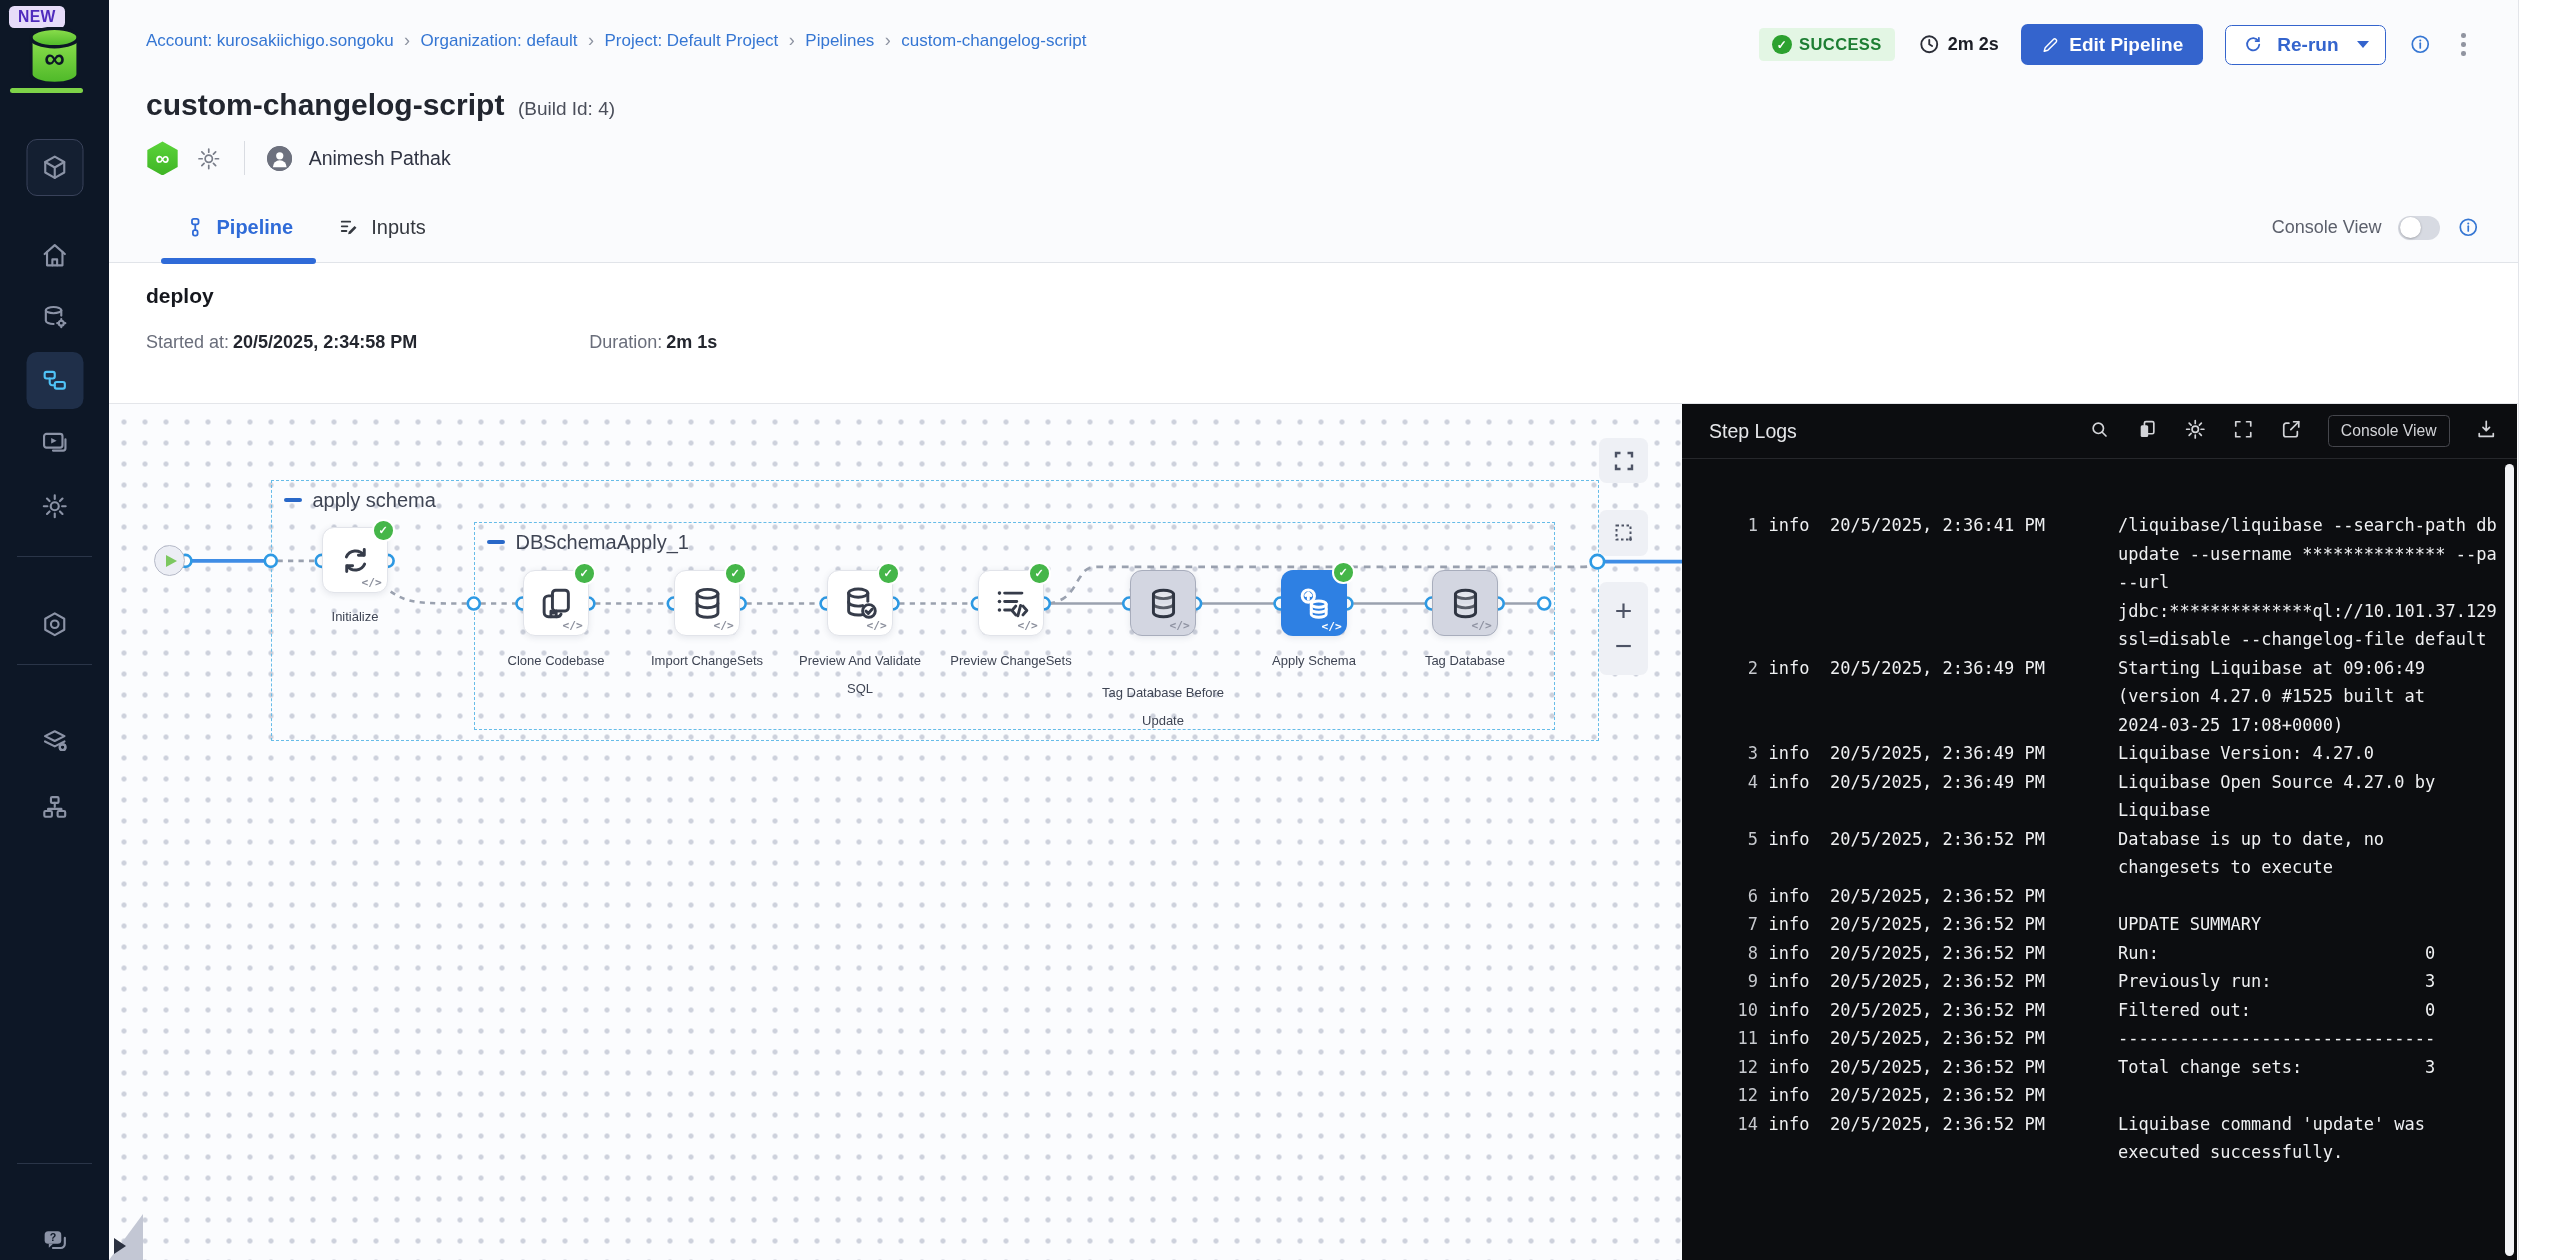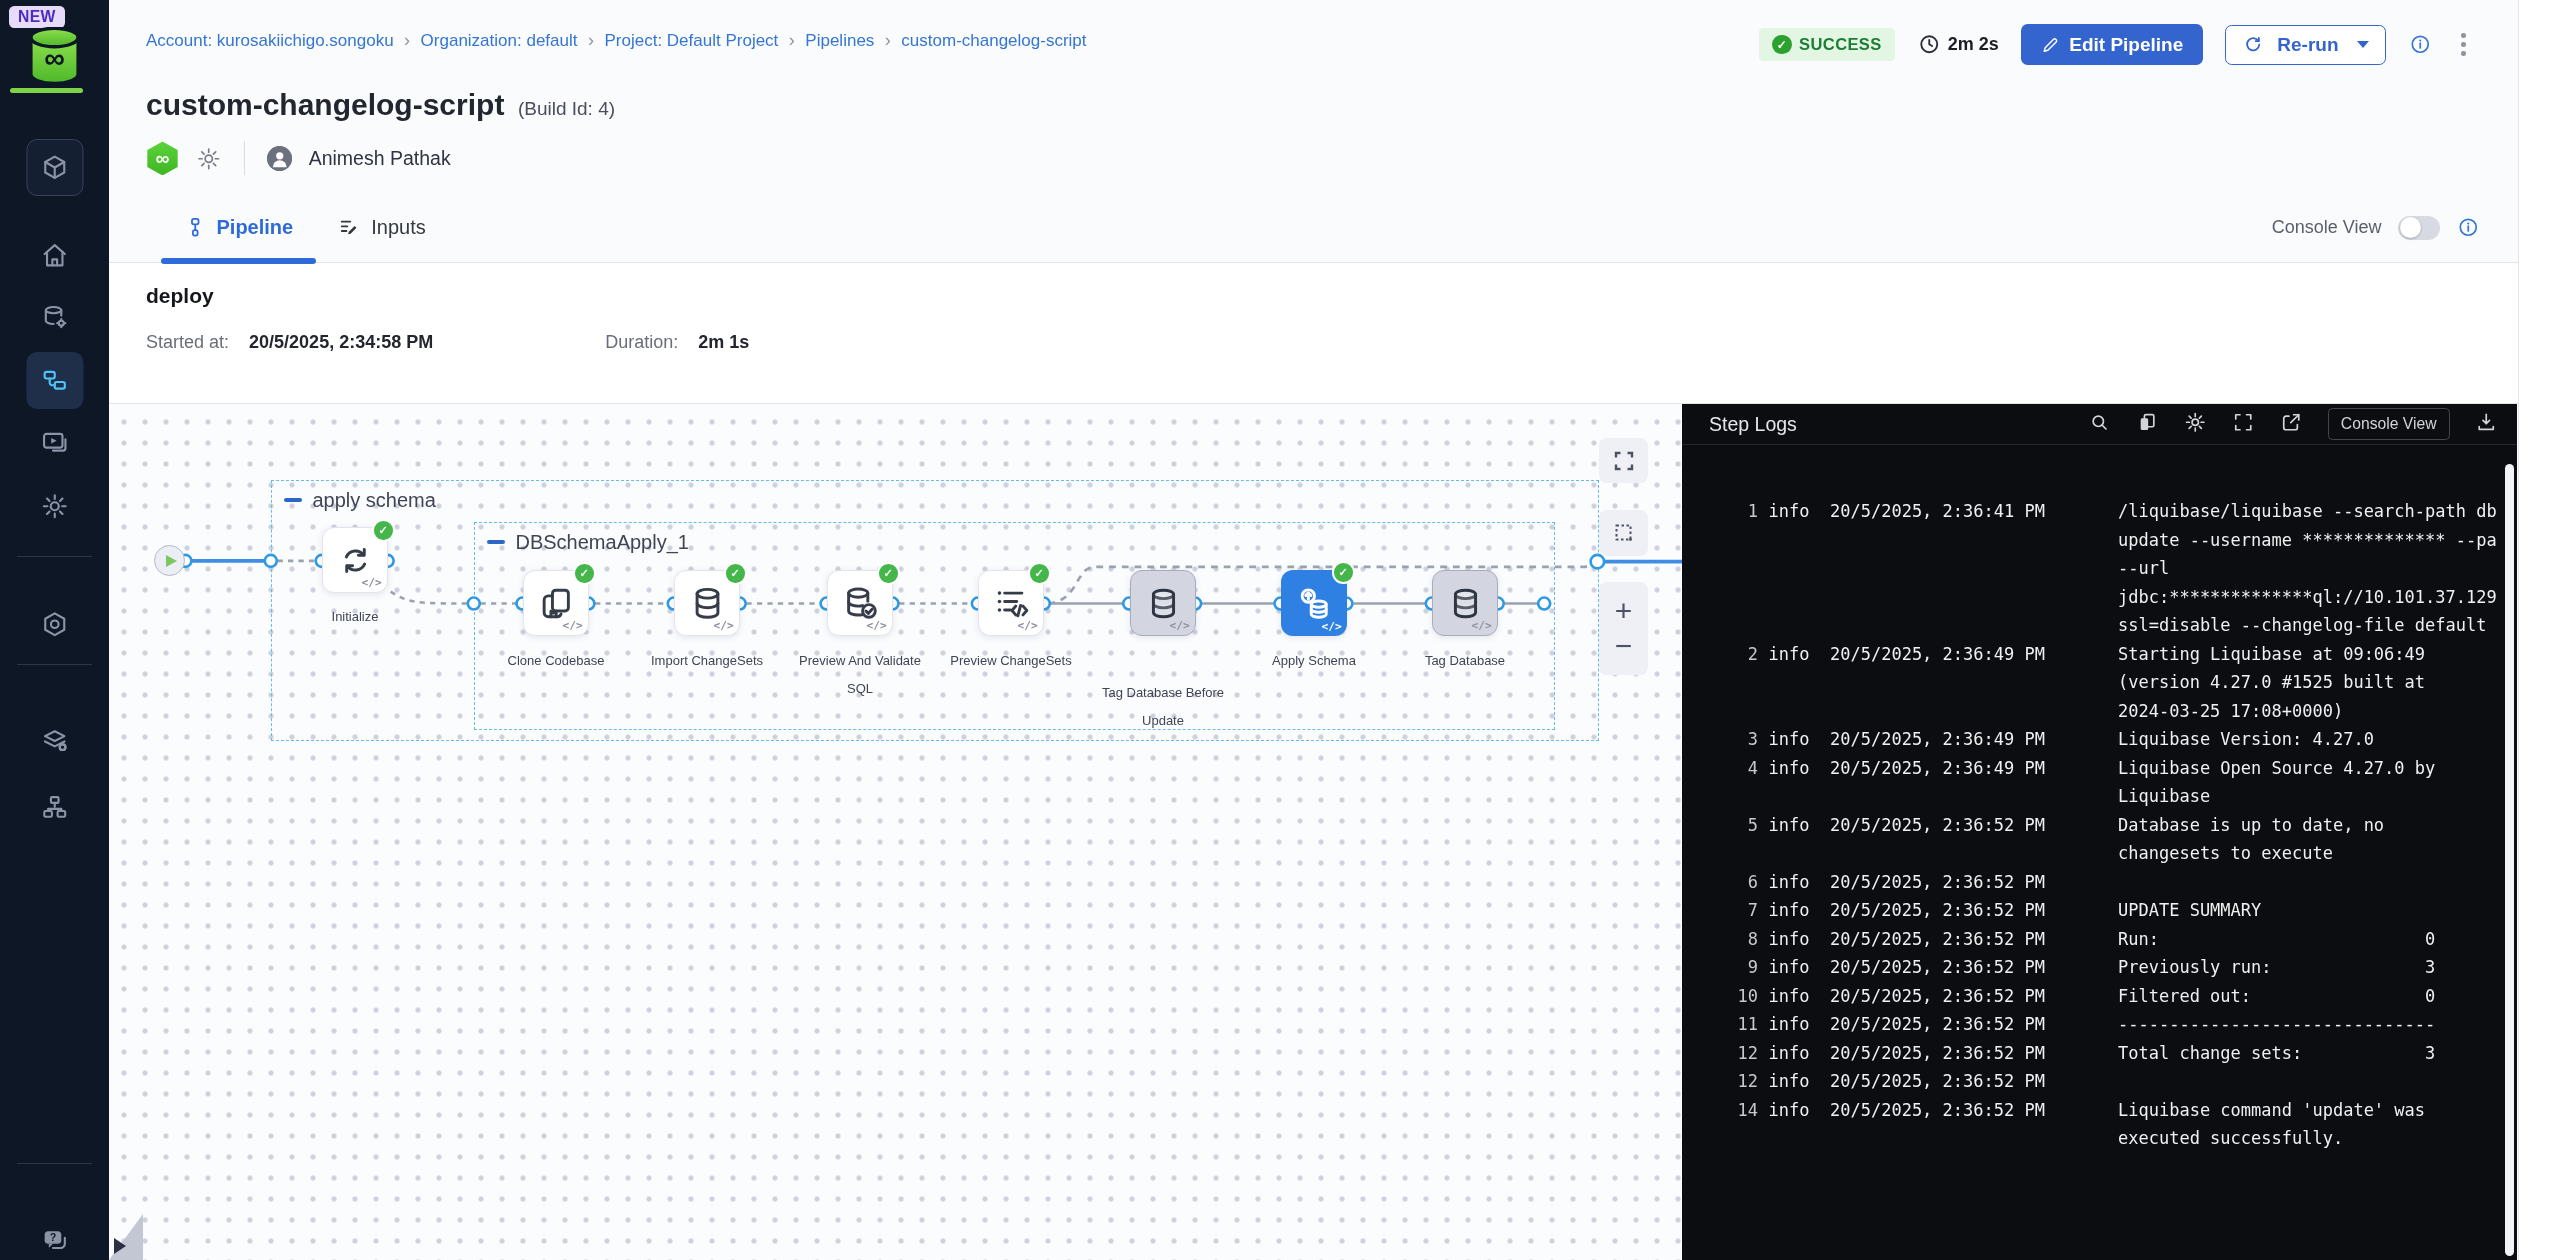--- a/index.html
+++ b/index.html
@@ -67,21 +67,21 @@
   .tab-right { margin-left:auto; display:flex; align-items:center; gap:16.5px; }
   .cv-label { font-size:18px; color:#5b5f6b; }
   .toggle { width:42px; height:24px; border-radius:12px; background:#d7dae2; position:relative; cursor:pointer; }
   .toggle .knob { position:absolute; left:1.5px; top:1.5px; width:21px; height:21px; border-radius:50%; background:#fff;
       box-shadow:0 0.7px 2.2px rgba(0,0,0,.3); }
 
   
   .stagehead { height:141px; background:#fff; border-bottom:0.7px solid #e4e6ea; padding:21px 0 0 37px; }
   .stage-name { font-size:21px; font-weight:bold; color:#15171d; }
   .stage-meta { display:flex; gap:172px; margin-top:24px; font-size:18px; color:#6a6e7b; }
-  .stage-meta b { color:#23262e; font-weight:700; margin-left:20px; }
+  .stage-meta b { color:#23262e; font-weight:700; margin-left:4px; }
 
   
   .work { flex:1; display:flex; height:856px; }
   .canvas { position:relative; width:1573px; height:856px; overflow:hidden; background:#fbfcfe;
       background-image:radial-gradient(#cdd1dc 2.4px, transparent 2.5px); background-size:21px 21px; background-position:4.5px 7.5px; }
   .group { position:absolute; border:1.5px dashed #66bce8; background:transparent; }
   .group-label { position:absolute; top:7.5px; left:12px; display:flex; align-items:center; gap:10.5px;
       font-size:20px; color:#3f4554; }
   .group-label .minus { width:18px; height:3.7px; background:#2968c8; border-radius:2.2px; cursor:pointer; }
   .start-node { position:absolute; left:45px; top:141px; width:31px; height:31px; border-radius:50%;
@@ -106,21 +106,21 @@
       display:flex; flex-direction:column; align-items:center; justify-content:center; cursor:pointer; }
   .ctrl svg { width:24px; height:24px; }
   .ctrl .zi { font-size:30px; font-weight:300; height:45px; display:flex; align-items:center; }
   .corner { position:absolute; left:0; bottom:0; width:34px; height:46px; }
   .corner .wedge { position:absolute; inset:0; background:#c3c7d4; clip-path:polygon(100% 0,100% 100%,0 100%); }
   .corner .tri { position:absolute; left:4.5px; bottom:6px; width:0; height:0; border-top:8.2px solid transparent;
       border-bottom:8.2px solid transparent; border-left:12.7px solid #2b3140; }
 
   
   .logpanel { width:835px; flex:0 0 835px; background:#0c0d10; display:flex; flex-direction:column; position:relative; }
-  .loghead { height:41px; border-bottom:0.7px solid #26272b; display:flex; align-items:center; padding:0 19.5px 0 27px; }
+  .loghead { height:55px; border-bottom:0.7px solid #26272b; display:flex; align-items:center; padding:0 19.5px 0 27px; }
   .loghead .ltitle { font-size:19.5px; color:#e6e7ea; }
   .logtools { margin-left:auto; display:flex; align-items:center; gap:25.5px; color:#d3d4d8; }
   .logtools svg { width:22.5px; height:22.5px; cursor:pointer; }
   .cv-btn { border:1.5px solid #45464c; border-radius:4.5px; background:transparent; color:#d3d4d8; font-size:15.7px;
       padding:6px 12px; cursor:pointer; font-family:inherit; }
   .logbody { flex:1; overflow:hidden; padding:52px 0 0 0; font-family:"DejaVu Sans Mono", monospace;
       font-size:17px; line-height:28.5px; color:#eff0f2; position:relative; }
   .logrow { display:grid; grid-template-columns:55px 72px 264px 1fr; padding-left:21px; }
   .logrow .ln { text-align:right; color:#c7c9ce; }
   .logrow .lv { padding-left:10.5px; }

